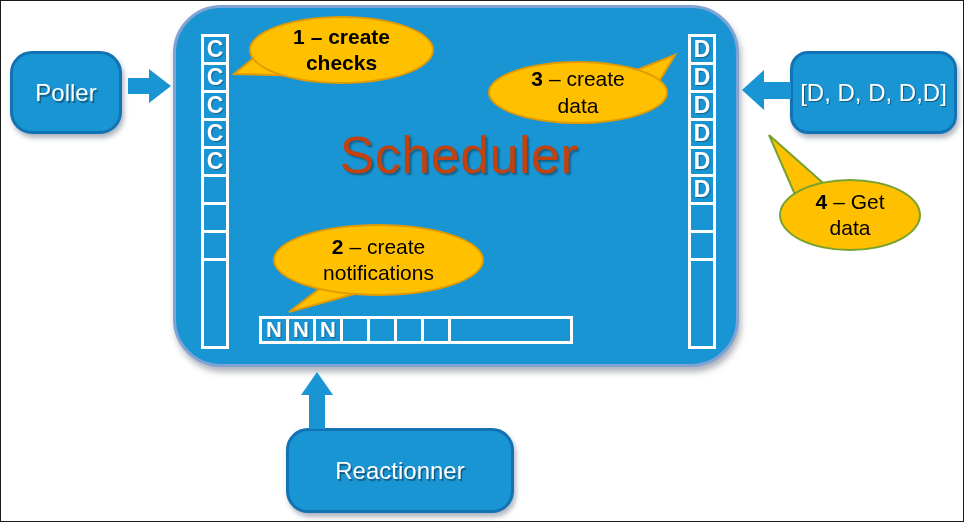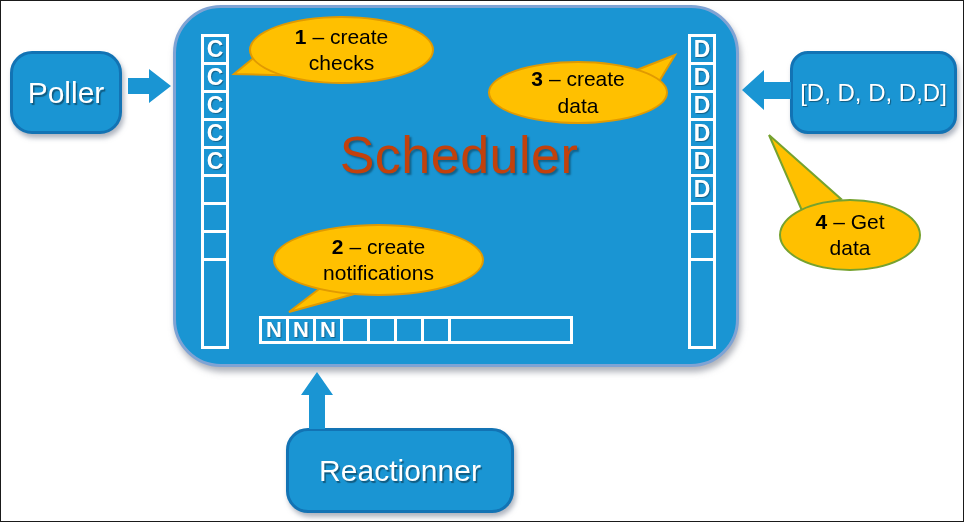--- a/index.html
+++ b/index.html
@@ -42,40 +42,40 @@
   .queue-row .qcell:first-child { margin-left:0; }
   .queue-row .qcell.wide { width:125px; }
   #notifications-queue { left:258px; top:315px; }
 
   
   .node {
     position:absolute; background:#1A95D3; border:3px solid #1273B4; border-radius:22px;
     box-sizing:border-box; display:flex; flex-direction:column; align-items:center; justify-content:center;
     color:#fff; box-shadow:2px 4px 5px rgba(110,120,140,0.55); z-index:4;
   }
-  .node-label { font-size:30px; text-shadow:1.5px 1.5px 1px rgba(0,0,0,0.4); }
+  .node-label { font-size:24px; text-shadow:1.5px 1.5px 1px rgba(0,0,0,0.4); }
   .node-sublabel { font-size:24px; margin-top:1px; text-shadow:1px 1px 1px rgba(0,0,0,0.4); }
   #poller      { left:9px;   top:50px;  width:112px; height:83px; }
   #broker      { left:789px; top:50px;  width:167px; height:83px; border-radius:18px; }
   #reactionner { left:285px; top:427px; width:228px; height:85px;text-align:right; }
 
   
   svg.overlay { position:absolute; left:0; top:0; z-index:5; pointer-events:none; }
 
   
   .callout {
     position:absolute; background:#FFC000; border:2px solid #E19A00; border-radius:50%;
     box-sizing:border-box; display:flex; align-items:center; justify-content:center;
     text-align:center; color:#000; font-size:21px; line-height:1.25; z-index:6;
   }
   .callout .co-rest { margin-left:6px; }
-  #callout-1 { left:248px; top:15px;  width:185px; height:68px; padding:0 26px; }
+  #callout-1 { left:248px; top:15px;  width:185px; height:68px; padding:0 26px;font-weight:bold; }
   #callout-2 { left:272px; top:223px; width:211px; height:72px; padding:0 30px; }
   #callout-3 { left:487px; top:60px;  width:180px; height:63px; padding:0 28px; }
-  #callout-4 { left:778px; top:198px; width:142px; height:72px; padding:0 18px; border-color:#76A22F; }
+  #callout-4 { left:778px; top:178px; width:142px; height:72px; padding:0 18px; border-color:#76A22F; }
 </style>
 </head>
 <body>
 
 <div class="canvas">
 
   <div id="scheduler"></div>
   <div id="scheduler-title">Scheduler</div>
 
   <div class="queue-col" id="checks-queue">

